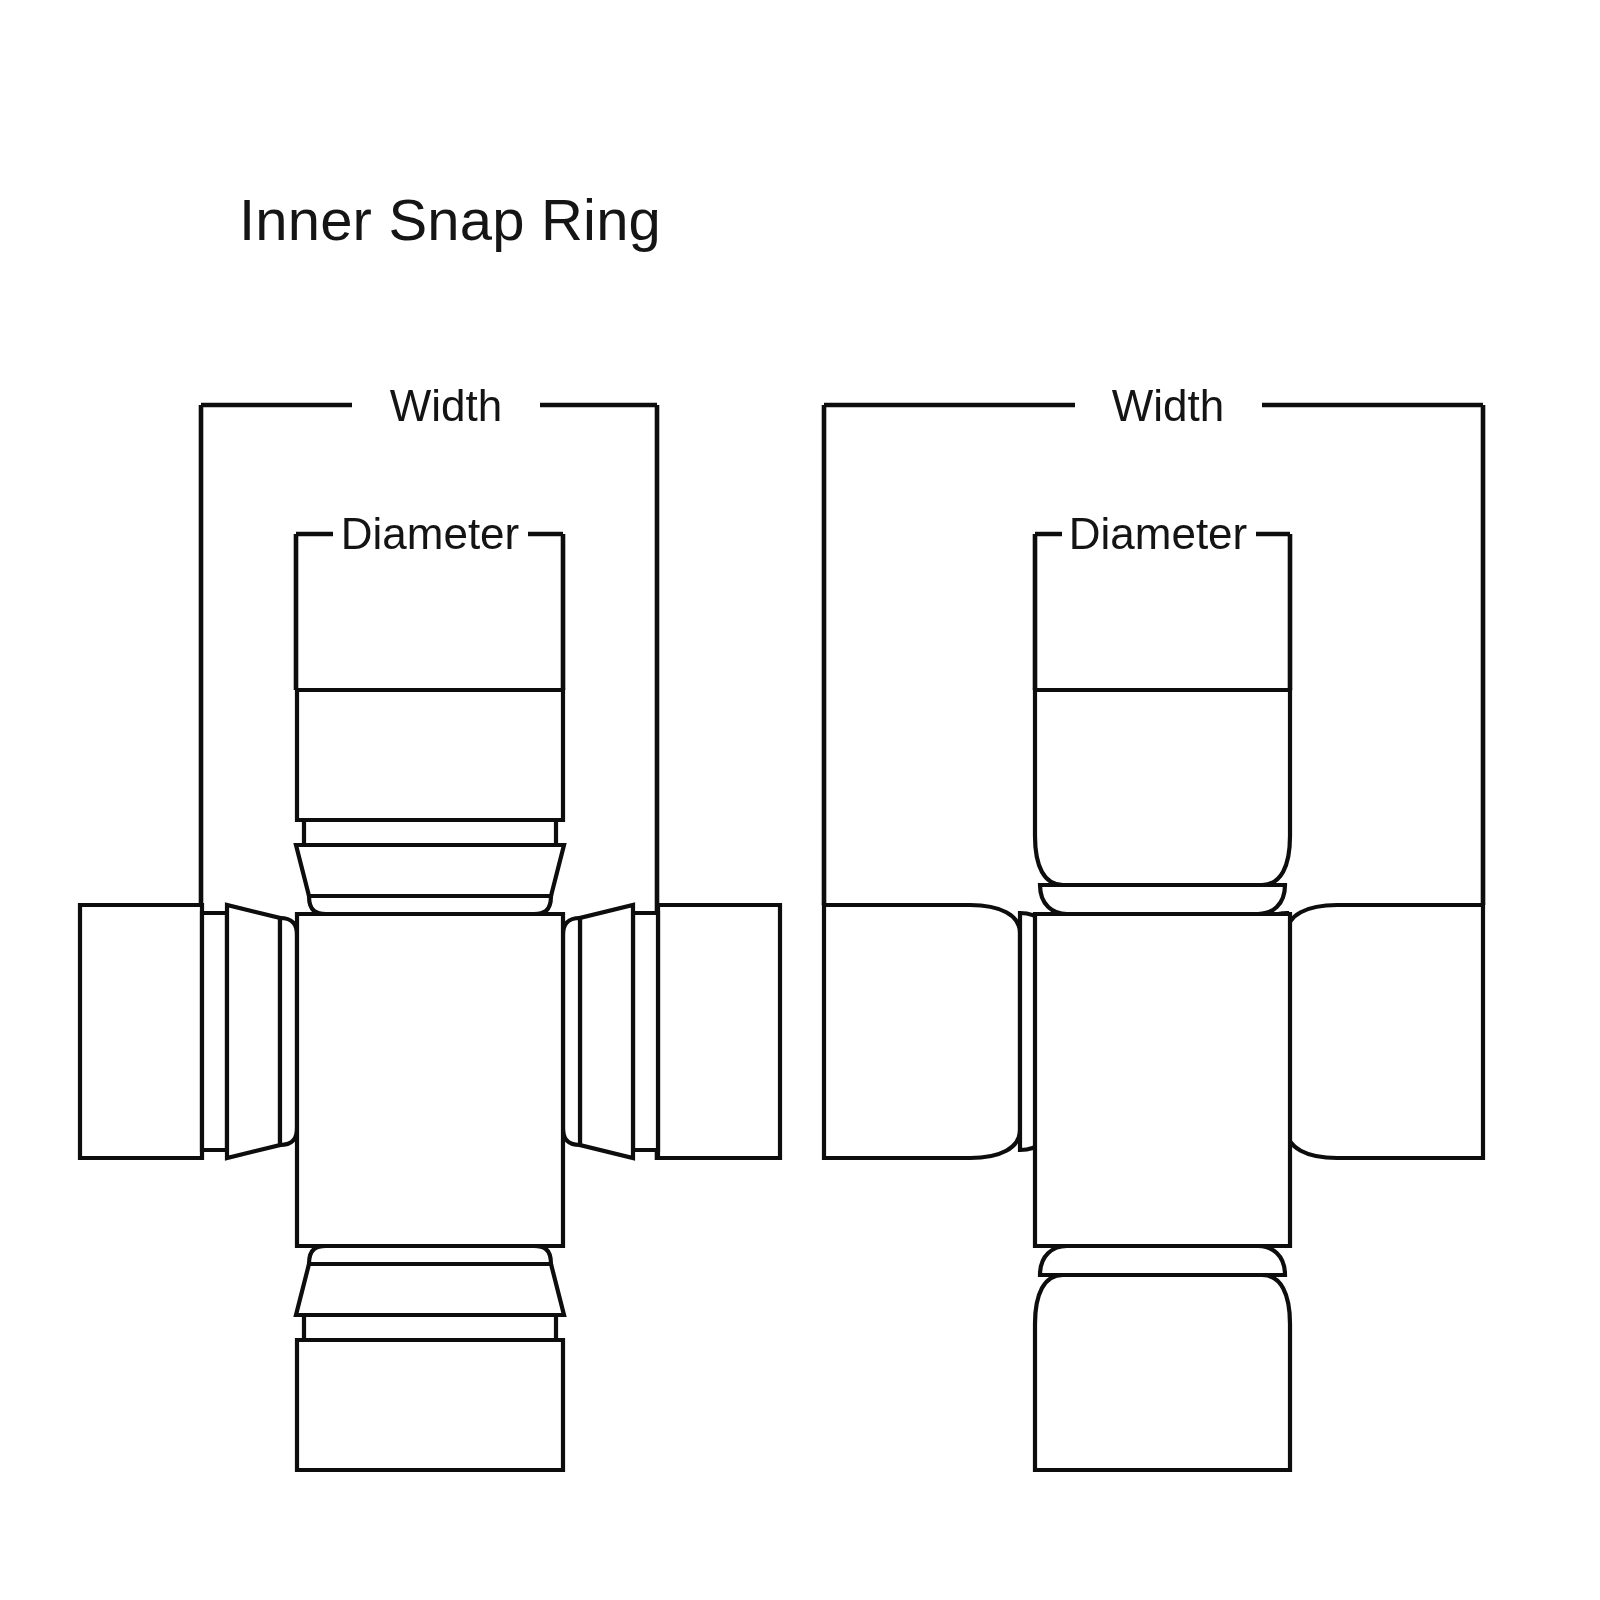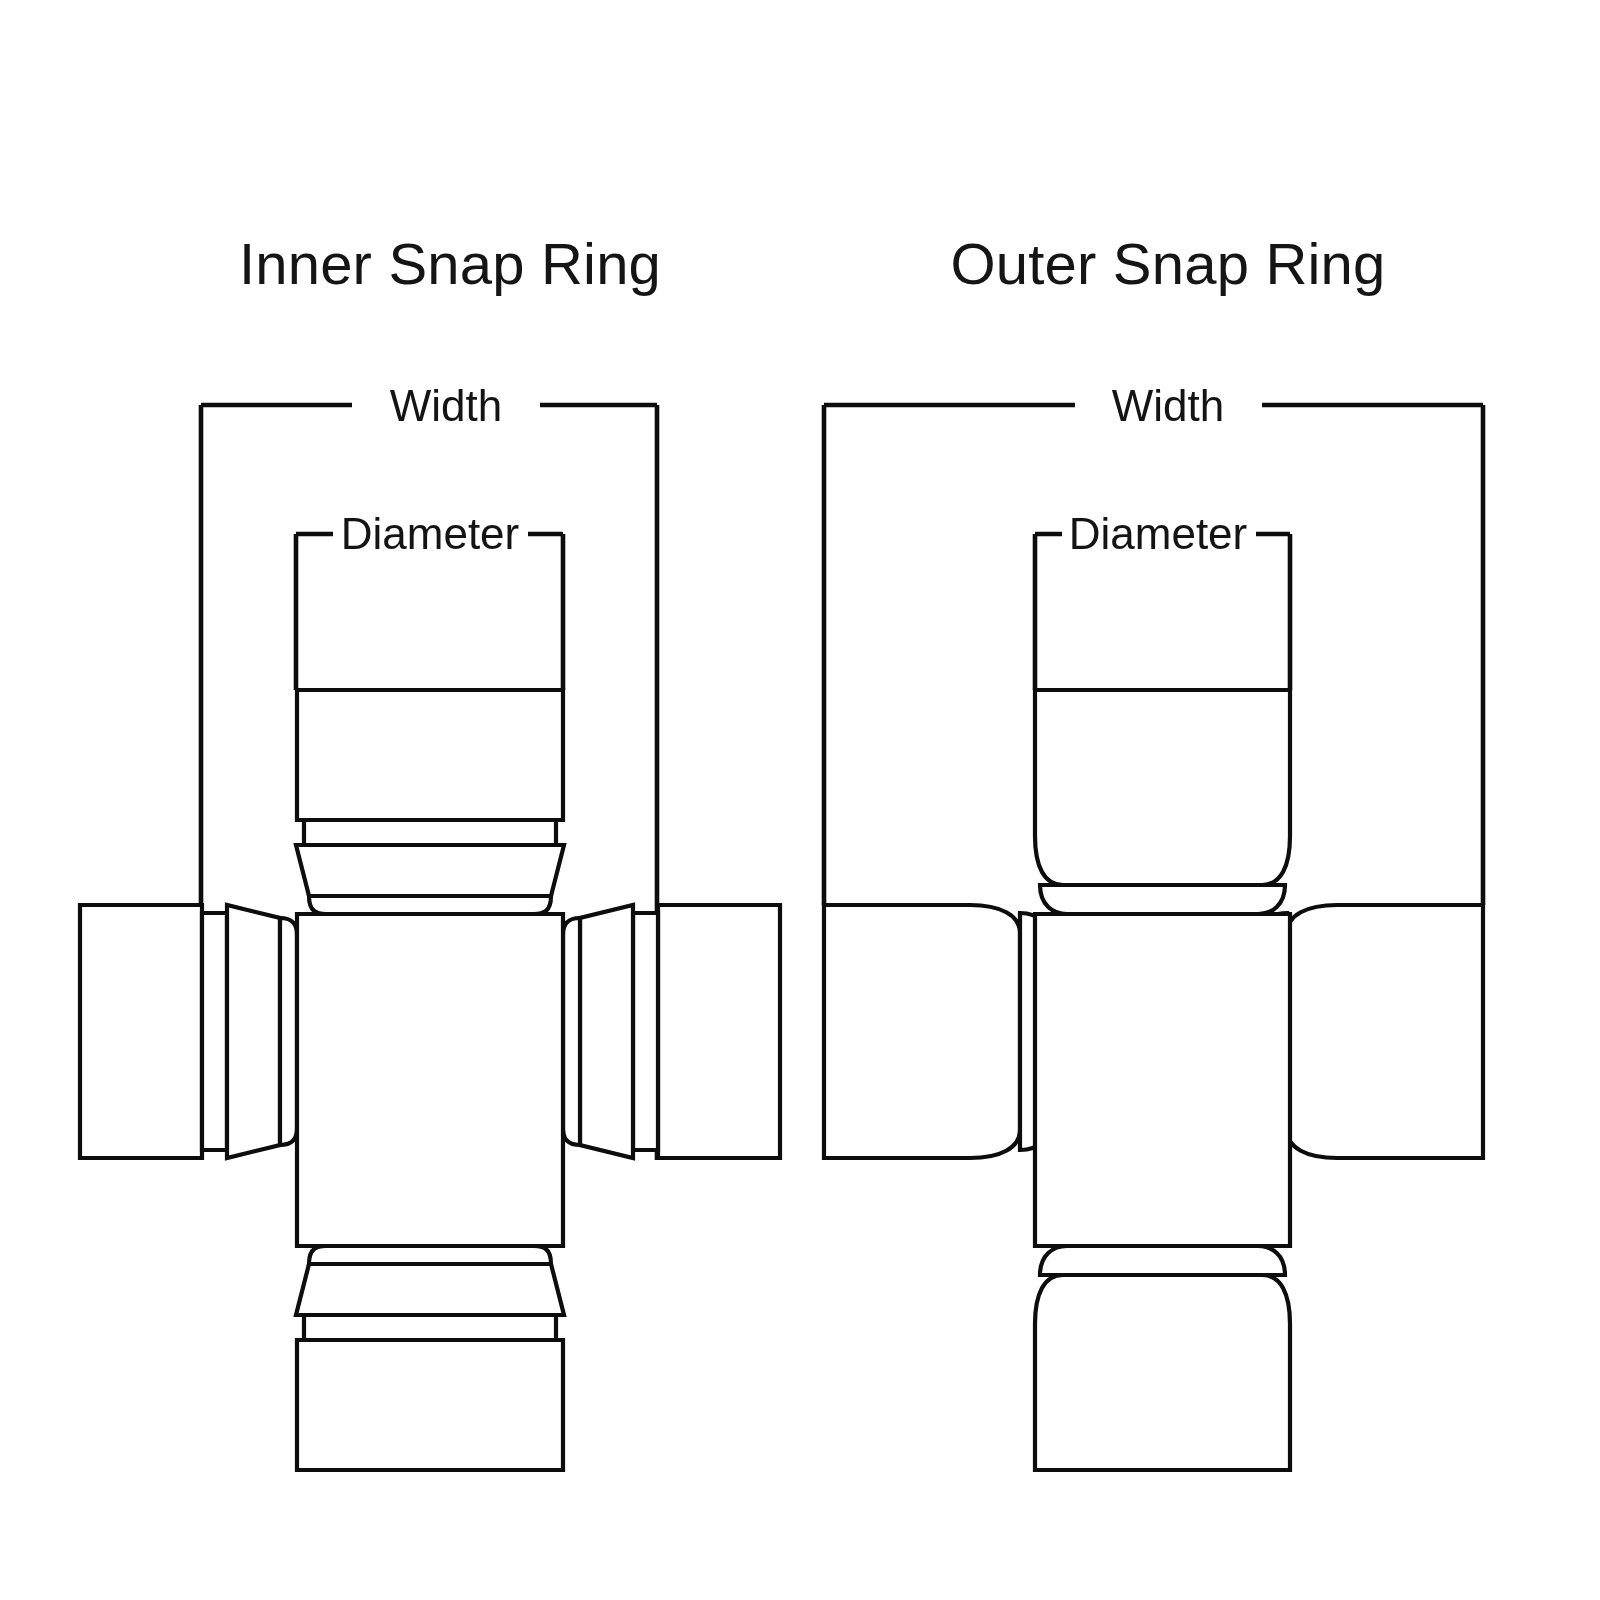--- a/index.html
+++ b/index.html
@@ -29,21 +29,20 @@
   }
   .title {
     position: absolute;
     top: 186px;
     font-size: 58px;
     font-weight: 400;
     letter-spacing: 0.2px;
     color: #151515;
     text-align: center;
     white-space: nowrap;
-    margin-top: 44px;
   }
   .title-left  { left: 130px; width: 640px; }
   .title-right { left: 848px; width: 640px; }
 
   .canvas-wrap {
     position: absolute;
     top: 0;
     left: 0;
     width: 1412px;
     height: 1600px;
@@ -76,21 +75,20 @@
   }
   .srf { fill: #ffffff; }
 </style>
 </head>
 <body>
 
 <div class="page">
 
   <div class="titles">
     <div class="title title-left">Inner Snap Ring</div>
-    <div class="title title-right">Outer Snap Ring</div>
   </div>
 
   <div class="canvas-wrap">
     <svg class="diagram" viewBox="0 0 1600 1600" xmlns="http://www.w3.org/2000/svg">
 
       <g>
 
         <g>
           <path class="dim" d="M 201 405 L 201 910 M 201 405 L 352 405 M 540 405 L 657 405 M 657 405 L 657 1160"></path>
           <text class="dimlabel" x="446" y="421">Width</text>

